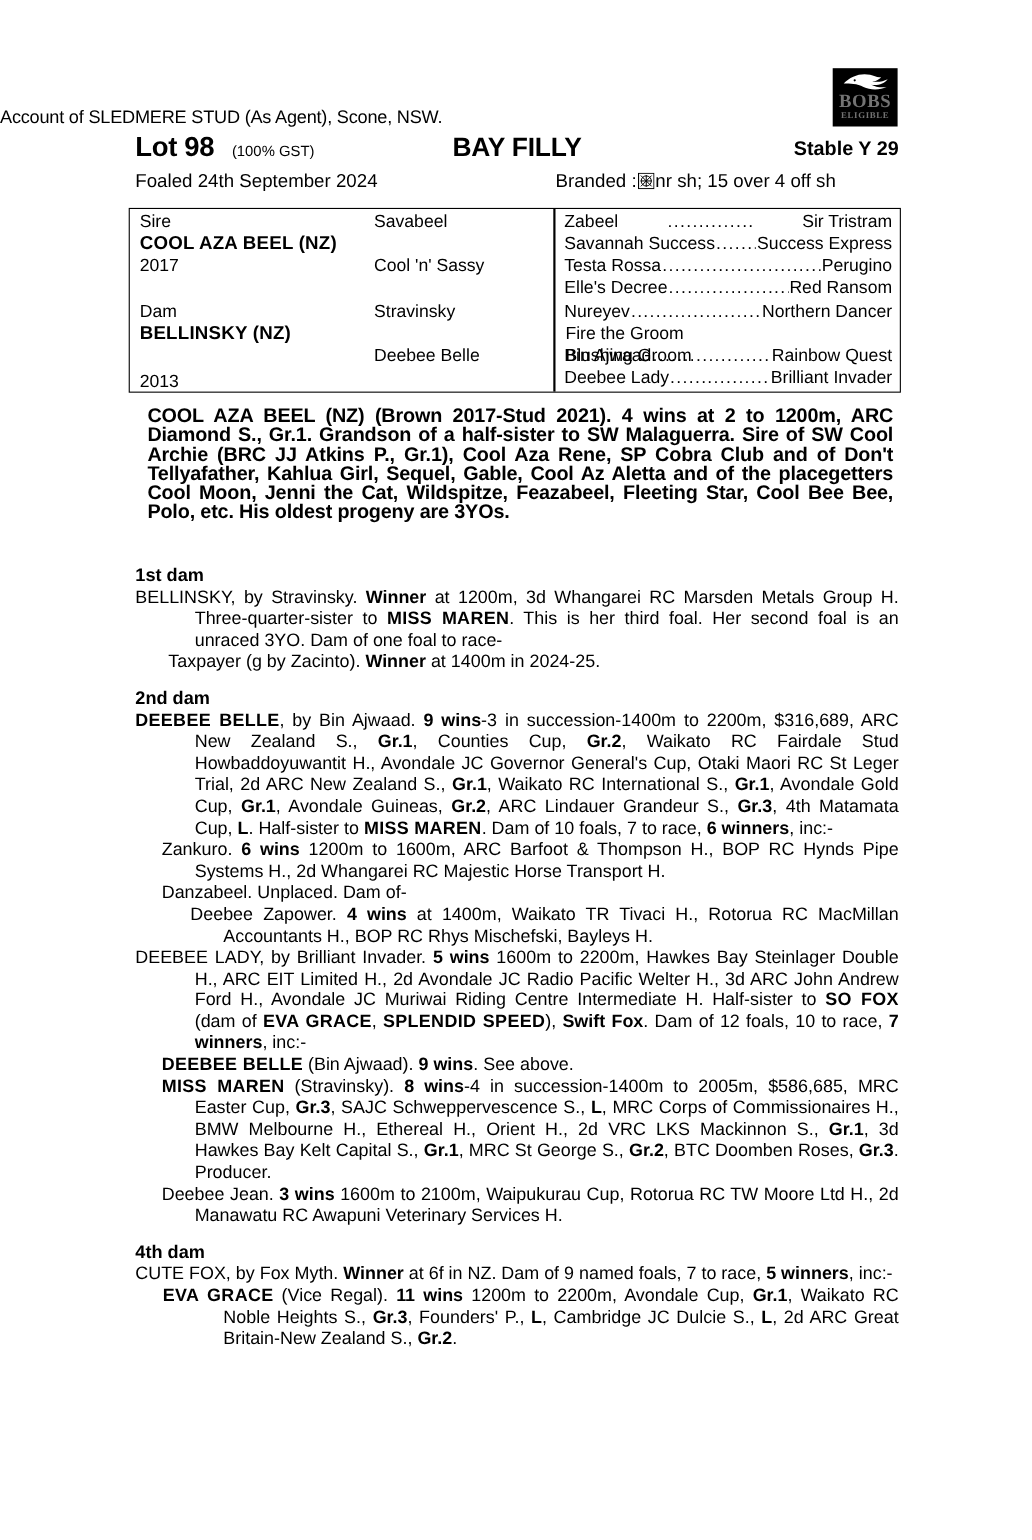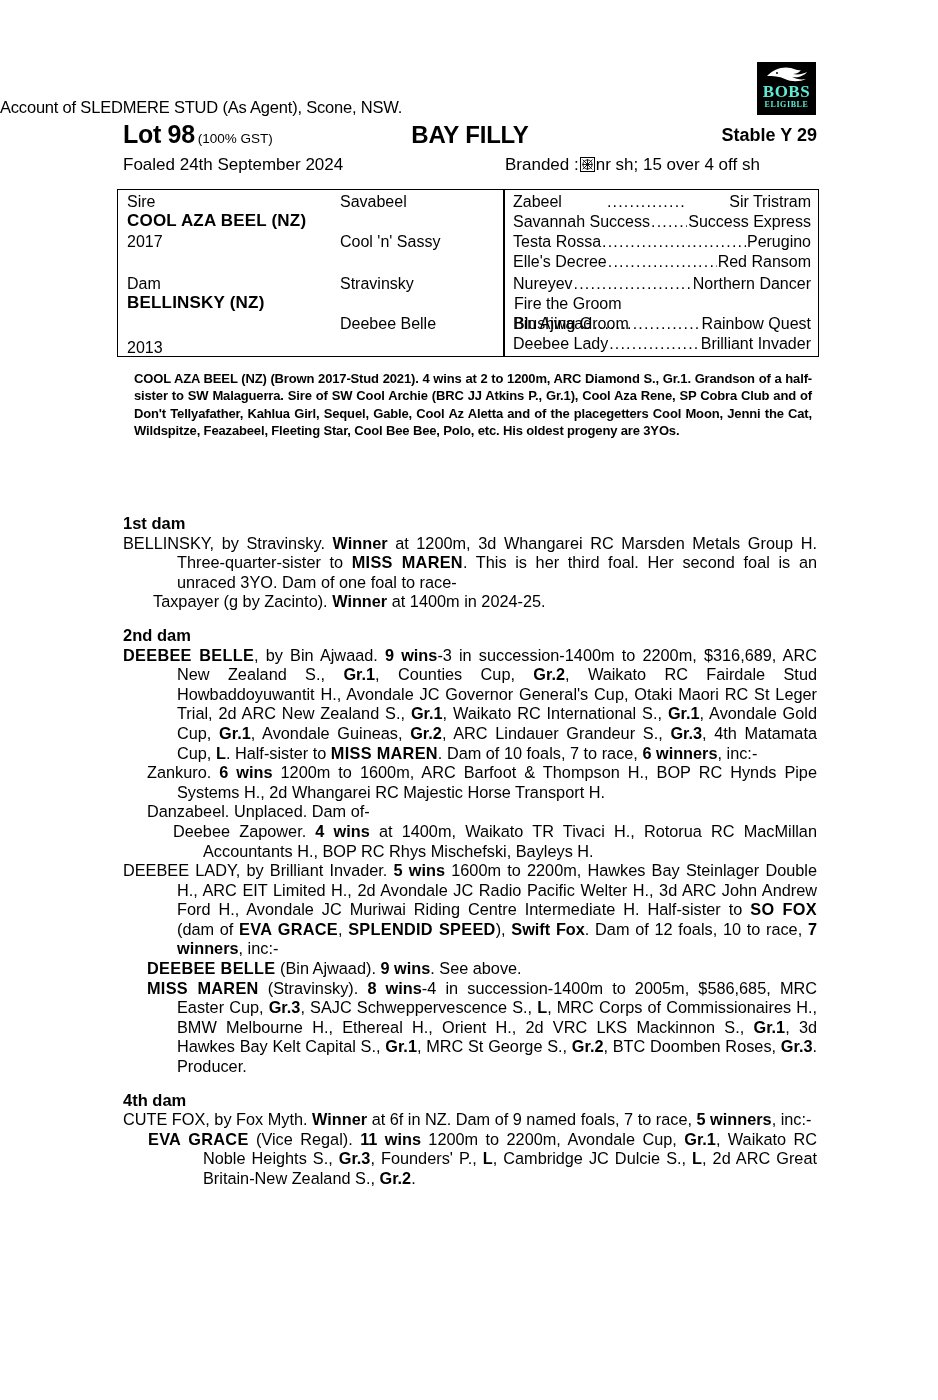--- a/index.html
+++ b/index.html
@@ -23,21 +23,21 @@
   }
 
   
   .bobs-logo {
     position: absolute;
     left: 757px;
     top: 62px;
     width: 59px;
     height: 53px;
     background: #000000;
-    color: #5eead4;
+    color: #737373;
     text-align: center;
     overflow: hidden;
   }
   .bobs-horse {
     margin-top: 3px;
     height: 18px;
     line-height: 18px;
   }
   .bobs-word {
     font-family: "Liberation Serif", serif;
@@ -76,21 +76,21 @@
     left: 0; top: 0;
     white-space: nowrap;
   }
   .lot-number {
     font-weight: bold;
     font-size: 25px;
     letter-spacing: -0.3px;
   }
   .lot-gst {
     font-size: 13.5px;
-    margin-left: 3px;
+    margin-left: 16px;
   }
   .lot-center {
     position: absolute;
     left: 0; top: 1px;
     width: 694px;
     text-align: center;
     font-weight: bold;
     font-size: 24px;
     letter-spacing: -0.2px;
   }
@@ -195,21 +195,21 @@
   }
   .ped-rrow .n2 { flex: 0 0 auto; }
 
   
   .sire-blurb {
     position: absolute;
     left: 134px;
     top: 370px;
     width: 678px;
     font-weight: bold;
-    font-size: 13px;
+    font-size: 18px;
     line-height: 17.4px;
     text-align: justify;
     letter-spacing: -0.15px;
   }
 
   
   .body-text {
     position: absolute;
     left: 123px;
     top: 487px;
@@ -345,19 +345,20 @@
 
     <div class="dam-head">2nd dam</div>
     <p class="para hang1"><span class="b-sp">DEEBEE BELLE</span>, by Bin Ajwaad. <b>9 wins</b>-3 in succession-1400m to 2200m, $316,689, ARC New Zealand S., <b>Gr.1</b>, Counties Cup, <b>Gr.2</b>, Waikato RC Fairdale Stud Howbaddoyuwantit H., Avondale JC Governor General's Cup, Otaki Maori RC St Leger Trial, 2d ARC New Zealand S., <b>Gr.1</b>, Waikato RC International S., <b>Gr.1</b>, Avondale Gold Cup, <b>Gr.1</b>, Avondale Guineas, <b>Gr.2</b>, ARC Lindauer Grandeur S., <b>Gr.3</b>, 4th Matamata Cup, <b>L</b>. Half-sister to <span class="b-sp">MISS MAREN</span>. Dam of 10 foals, 7 to race, <b>6 winners</b>, inc:-</p>
     <p class="para hang2">Zankuro. <b>6 wins</b> 1200m to 1600m, ARC Barfoot &amp; Thompson H., BOP RC Hynds Pipe Systems H., 2d Whangarei RC Majestic Horse Transport H.</p>
     <p class="para hang2">Danzabeel. Unplaced. Dam of-</p>
     <p class="para hang4">Deebee Zapower. <b>4 wins</b> at 1400m, Waikato TR Tivaci H., Rotorua RC MacMillan Accountants H., BOP RC Rhys Mischefski, Bayleys H.</p>
 
     <p class="para hang1">DEEBEE LADY, by Brilliant Invader. <b>5 wins</b> 1600m to 2200m, Hawkes Bay Steinlager Double H., ARC EIT Limited H., 2d Avondale JC Radio Pacific Welter H., 3d ARC John Andrew Ford H., Avondale JC Muriwai Riding Centre Intermediate H. Half-sister to <span class="b-sp">SO FOX</span> (dam of <span class="b-sp">EVA GRACE</span>, <span class="b-sp">SPLENDID SPEED</span>), <b>Swift Fox</b>. Dam of 12 foals, 10 to race, <b>7 winners</b>, inc:-</p>
     <p class="para hang2"><span class="b-sp">DEEBEE BELLE</span> (Bin Ajwaad). <b>9 wins</b>. See above.</p>
     <p class="para hang2"><span class="b-sp">MISS MAREN</span> (Stravinsky). <b>8 wins</b>-4 in succession-1400m to 2005m, $586,685, MRC Easter Cup, <b>Gr.3</b>, SAJC Schweppervescence S., <b>L</b>, MRC Corps of Commissionaires H., BMW Melbourne H., Ethereal H., Orient H., 2d VRC LKS Mackinnon S., <b>Gr.1</b>, 3d Hawkes Bay Kelt Capital S., <b>Gr.1</b>, MRC St George S., <b>Gr.2</b>, BTC Doomben Roses, <b>Gr.3</b>. Producer.</p>
+    <p class="para hang2">Deebee Jean. <b>3 wins</b> 1600m to 2100m, Waipukurau Cup, Rotorua RC TW Moore Ltd H., 2d Manawatu RC Awapuni Veterinary Services H.</p>
 
     <div class="dam-head">4th dam</div>
     <p class="para hang1">CUTE FOX, by Fox Myth. <b>Winner</b> at 6f in NZ. Dam of 9 named foals, 7 to race, <b>5 winners</b>, inc:-</p>
     <p class="para hang3"><span class="b-sp">EVA GRACE</span> (Vice Regal). <b>11 wins</b> 1200m to 2200m, Avondale Cup, <b>Gr.1</b>, Waikato RC Noble Heights S., <b>Gr.3</b>, Founders' P., <b>L</b>, Cambridge JC Dulcie S., <b>L</b>, 2d ARC Great Britain-New Zealand S., <b>Gr.2</b>.</p>
 
   </div>
 </div>
 
 </body></html>

